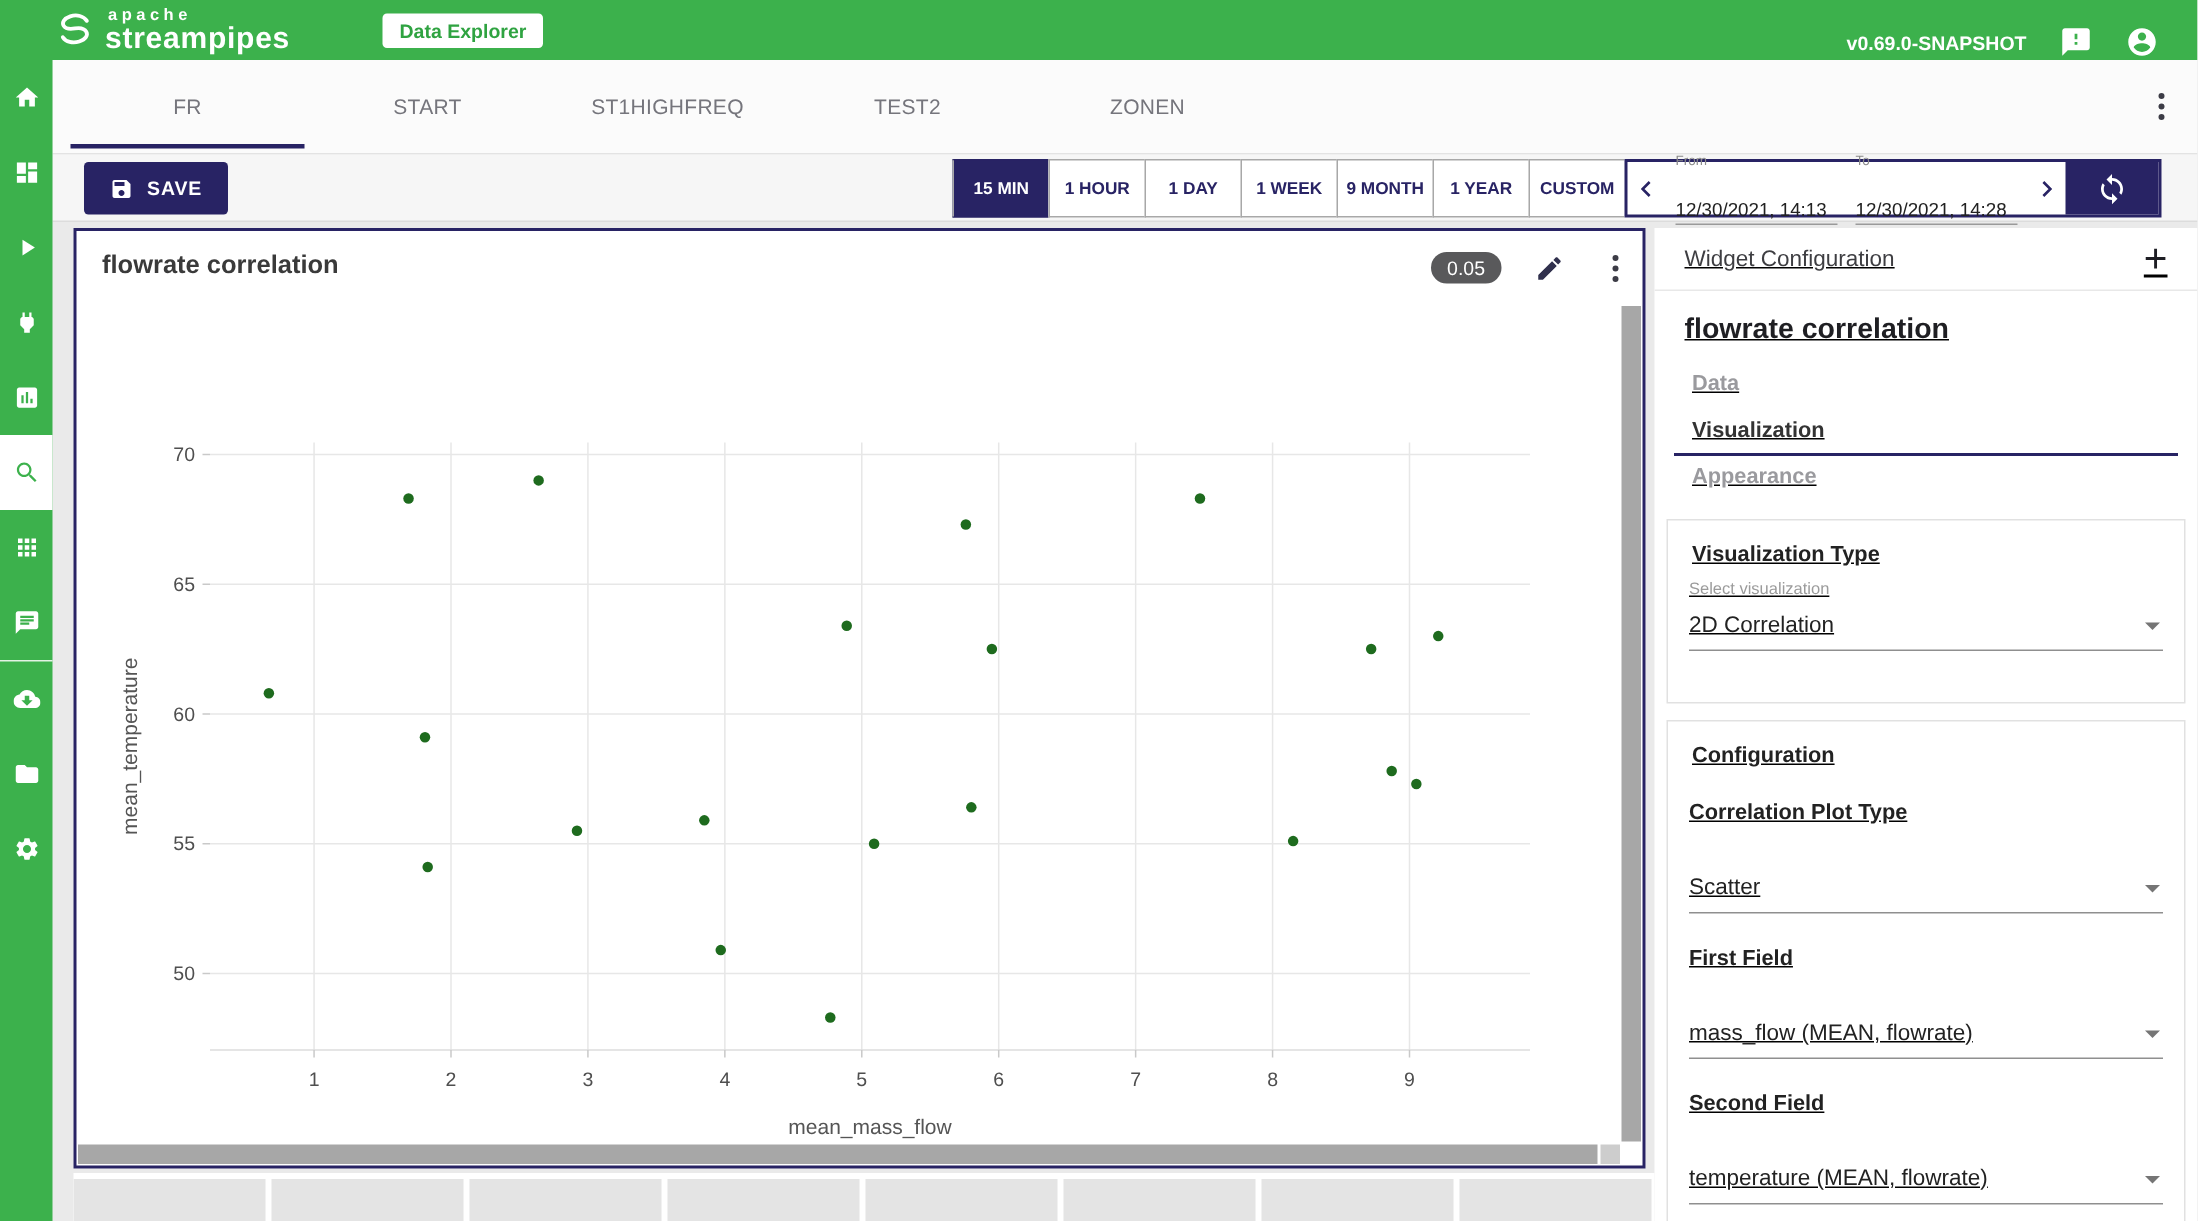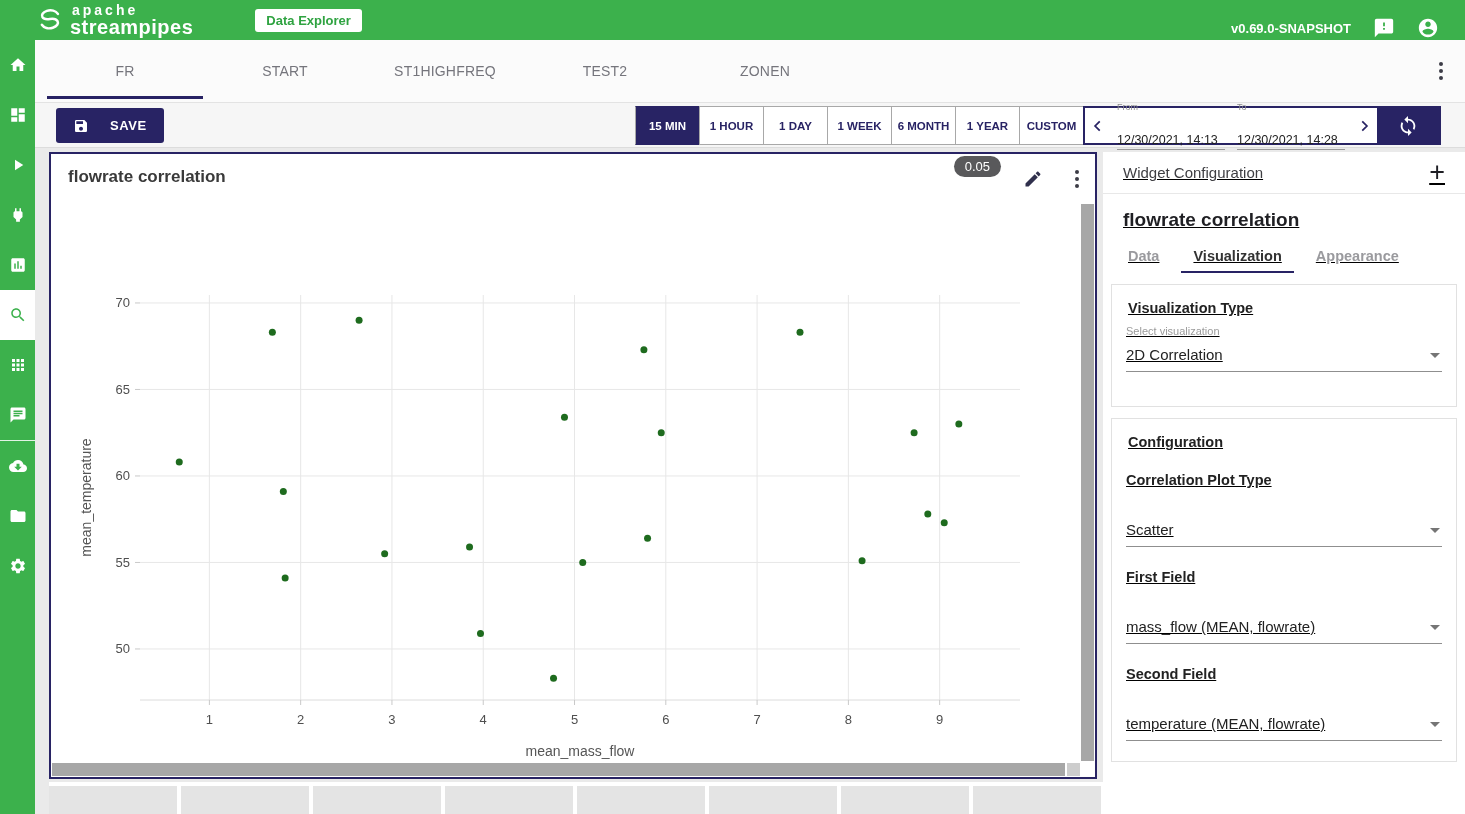--- a/index.html
+++ b/index.html
@@ -6,21 +6,21 @@
   html,body { width:1465px; height:814px; overflow:hidden;
     font-family:"Liberation Sans","DejaVu Sans",sans-serif; background:#eaeaea; }
   .page { position:relative; width:1465px; height:814px; }
 
   
   .topbar { position:absolute; top:0; left:0; width:100%; height:40px; background:#3cb14c;
     display:flex; align-items:center; z-index:10; }
   .logo { display:flex; align-items:center; margin-left:34px; gap:6px; }
   .logo-mark { width:30px; height:30px; }
   .logo-text { color:#fff; line-height:1; }
-  .logo-apache { font-size:14px; font-weight:bold; letter-spacing:3px; margin-left:2px; }
+  .logo-apache { font-size:11px; font-weight:bold; letter-spacing:3px; margin-left:2px; }
   .logo-name { font-size:20px; font-weight:bold; letter-spacing:0.5px; }
   .explorer-badge { margin-left:62px; background:#fff; color:#2fa341; font-weight:bold;
     font-size:13px; padding:4px 11px; border-radius:3px; }
   .topbar-right { margin-left:auto; display:flex; align-items:center; gap:22px; margin-right:26px;margin-top:16px; }
   .version { color:#fff; font-size:13px; font-weight:bold; }
   .topbar-icon svg { width:22px; height:22px; fill:#fff; display:block; }
 
   
   .sidebar { position:absolute; top:40px; left:0; width:35px; bottom:0; background:#3cb14c; z-index:9; }
   .side-item { width:35px; height:50px; display:flex; align-items:center; justify-content:center; cursor:pointer; }
@@ -36,21 +36,21 @@
     color:#75757c; font-size:14px; letter-spacing:0.2px; cursor:pointer; }
   .tab.active::after { content:""; position:absolute; left:2px; right:2px; bottom:3px; height:3px; background:#282364; }
   .tab-menu { position:absolute; right:22px; top:0; bottom:0; display:flex; align-items:center; cursor:pointer; }
   .dots-v { display:flex; flex-direction:column; gap:3px; }
   .dots-v i { width:4px; height:4px; border-radius:50%; background:#3c3c46; }
 
   
   .toolbar { position:absolute; left:35px; top:103px; right:0; height:45px; background:#f6f6f6;
     border-bottom:1px solid #dcdcdc; }
   .save-btn { position:absolute; left:21px; top:5px; height:35px; background:#282364; color:#fff;
-    border:none; border-radius:3px; display:flex; align-items:center; gap:21px; padding:0 17px;
+    border:none; border-radius:3px; display:flex; align-items:center; gap:9px; padding:0 17px;
     font-weight:bold; font-size:13px; letter-spacing:0.6px; cursor:pointer; }
   .save-btn svg { width:16px; height:16px; fill:#fff; }
   .time-group { position:absolute; right:24px; top:3px; height:39px; display:flex; align-items:stretch; }
   .time-ranges { display:flex; }
   .range-btn { width:64px; background:#fff; border:1px solid #a8a8a8; border-right:none;
     color:#282364; font-weight:bold; font-size:11.5px; display:flex; align-items:center;
     justify-content:center; cursor:pointer; white-space:nowrap; }
   .range-btn.active { background:#282364; color:#fff; border-color:#282364; }
   .datetime-box { display:flex; align-items:stretch; border:2px solid #282364; background:#fff; }
   .chev { width:26px; display:flex; align-items:center; justify-content:center; cursor:pointer; }
@@ -59,21 +59,21 @@
   .dt-label { font-size:9px; color:#8b8b8b; }
   .dt-value { font-size:12.5px; color:#222; border-bottom:1px solid #9a9a9a; padding:1px 0 2px; }
   .refresh-btn { width:62px; background:#282364; display:flex; align-items:center; justify-content:center;
     border:none; cursor:pointer; }
   .refresh-btn svg { width:22px; height:22px; fill:#fff; }
 
   
   .chart-panel { position:absolute; left:49px; top:152px; width:1048px; height:627px; background:#fff;
     border:2px solid #282364; }
   .chart-title { position:absolute; left:17px; top:13px; font-size:17px; font-weight:bold; color:#3a3a3a; }
-  .chart-badge { position:absolute; right:94px; top:2px; background:#59595b; color:#fff;
+  .chart-badge { position:absolute; right:94px; top:14px; background:#59595b; color:#fff;
     border-radius:11px; padding:3px 11px; font-size:13px; }
   .chart-edit { position:absolute; right:52px; top:15px; cursor:pointer; }
   .chart-edit svg { width:20px; height:20px; fill:#30304d; }
   .chart-more { position:absolute; right:16px; top:16px; cursor:pointer; }
   .vscroll { position:absolute; right:1px; top:50px; bottom:16px; width:13px; background:#a7a7a7; cursor:pointer; }
   .hscroll { position:absolute; left:1px; bottom:1px; right:30px; height:13px; background:#a7a7a7; cursor:pointer; }
   .scroll-corner { position:absolute; right:15px; bottom:1px; width:13px; height:13px; background:#cdcdcd; }
   .plot-svg { position:absolute; left:0; top:118px; }
   .plot-svg text { font-family:"Liberation Sans","DejaVu Sans",sans-serif; }
 
@@ -81,21 +81,21 @@
   .bottom-row { position:absolute; left:49px; top:782px; width:1054px; height:32px; background:#fff;
     display:flex; gap:4px; padding-top:4px; overflow:hidden; }
   .bbox { flex:none; width:128px; height:100%; background:#e4e4e4; }
 
   
   .config-panel { position:absolute; left:1103px; top:152px; width:362px; bottom:0; background:#fff; overflow:hidden;text-decoration:underline; }
   .cp-header { height:42px; border-bottom:1px solid #e8e8e8; display:flex; align-items:center; padding:0 20px; }
   .cp-header-title { flex:1; font-size:15px; color:#3e3e42; }
   .plus-icon { font-size:27px; font-weight:300; color:#1e1e24; line-height:1; cursor:pointer; }
   .cp-title { margin:15px 20px 0; font-size:19px; font-weight:bold; color:#1f1f23; }
-  .cp-tabs { display:flex; padding:0 8px; margin-top:11px; }
+  .cp-tabs { display:flex; padding:0 8px; margin-top:11px;flex-direction:column; }
   .cp-tab { padding:6px 12px 9px; font-size:14.5px; font-weight:bold; color:#9a9a9e;
     position:relative; cursor:pointer; margin:0 5px; }
   .cp-tab.active { color:#333; }
   .cp-tab.active::after { content:""; position:absolute; left:0; right:0; bottom:0; height:2px; background:#282364; }
   .card { margin:11px 8px 0; border:1px solid #e1e1e1; padding:10px 14px 20px; background:#fff; }
   .card-title { font-size:14.5px; font-weight:bold; color:#222; margin:5px 0 0 2px; }
   .select-label { font-size:11px; color:#9b9b9b; margin-top:9px; }
   .field-label { font-size:14.5px; font-weight:bold; color:#222; margin-top:22px; }
   .select { position:relative; margin-top:4px; padding:5px 18px 8px 0; border-bottom:1px solid #8f8f8f;
     font-size:15px; color:#222; cursor:pointer; }
@@ -216,21 +216,21 @@
           <path d="M17 3H5c-1.11 0-2 .9-2 2v14c0 1.1.89 2 2 2h14c1.1 0 2-.9 2-2V7l-4-4zm-5 16c-1.66 0-3-1.34-3-3s1.34-3 3-3 3 1.34 3 3-1.34 3-3 3zm3-10H5V5h10v4z"></path>
         </svg>
       <span>SAVE</span>
     </button>
     <div class="time-group">
       <div class="time-ranges">
           <button class="range-btn active" style="border-left: 1px solid rgb(168, 168, 168);">15 MIN</button>
           <button class="range-btn">1 HOUR</button>
           <button class="range-btn">1 DAY</button>
           <button class="range-btn">1 WEEK</button>
-          <button class="range-btn">6 MONTH</button>
+          <button class="range-btn">9 MONTH</button>
           <button class="range-btn">1 YEAR</button>
           <button class="range-btn">CUSTOM</button>
         </div>
       <div class="datetime-box">
         <div class="chev">
           <svg viewBox="0 0 24 24">
               <polyline points="15 4 7 12 15 20"></polyline>
             </svg>
         </div>
         <div class="dt-field">

